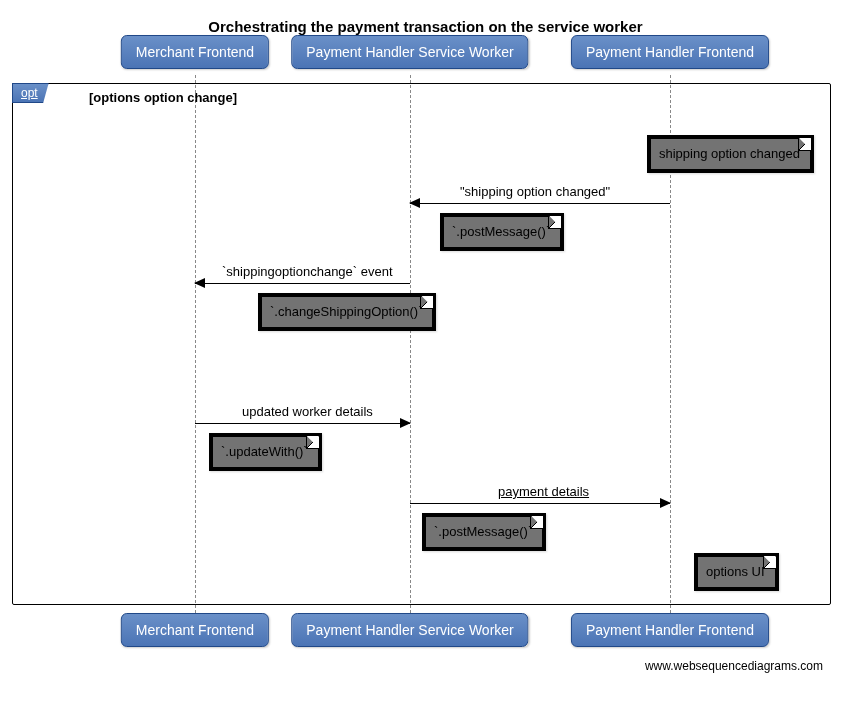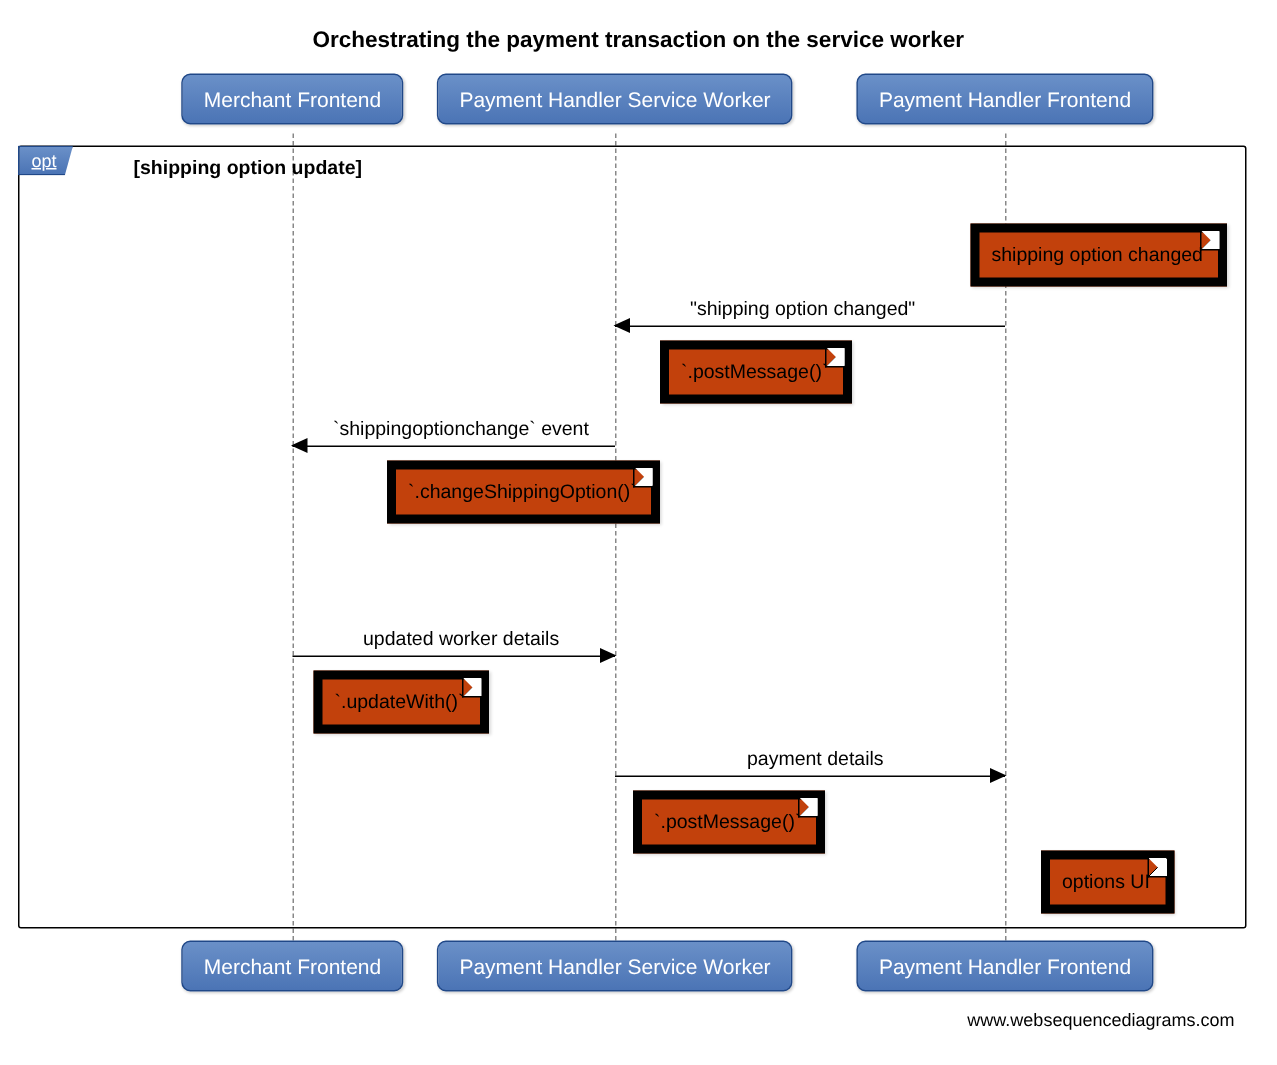--- a/index.html
+++ b/index.html
@@ -9,21 +9,21 @@
     font-family: Arial, Helvetica, sans-serif;
     font-size: 13px;
     color: #000;
     width: 851px;
     box-sizing: border-box;
   }
   .title {
     text-align: center;
     font-weight: bold;
     font-size: 15px;
-    padding: 8px 0 14px;
+    padding: 8px 0 0;
   }
   .participants {
     display: flex;
     position: relative;
     height: 40px;
   }
   .participant {
     position: absolute;
     transform: translateX(-50%);
     background: linear-gradient(#6a90c8, #4b74b5);
@@ -97,22 +97,22 @@
   }
   .msg-label {
     position: absolute;
     transform: translateY(-100%);
     padding-bottom: 2px;
     font-size: 13px;
     white-space: nowrap;
   }
   .note {
     position: absolute;
-    background: #c2410c;
-    border: 6px solid #000000;
+    background: #737373;
+    border: 4px solid #000000;
     padding: 6px 10px 6px 8px;
     font-size: 13px;
     line-height: 1.35;
     box-shadow: 1px 1px 2px rgba(0,0,0,.15);
   }
   .note::before {
     content: "";
     position: absolute;
     right: -1px; top: -1px;
     width: 12px; height: 12px;
@@ -145,21 +145,21 @@
   <div class="participant" style="left:660px">Payment Handler Frontend</div>
 </div>
 
 <div class="stage">
   <div class="lifeline" style="left:185px"></div>
   <div class="lifeline" style="left:400px"></div>
   <div class="lifeline" style="left:660px"></div>
 
   <div class="opt-frame">
     <div class="opt-tag">opt</div>
-    <div class="guard">[shipping option update]</div>
+    <div class="guard">[options option change]</div>
   </div>
 
   <div class="note" style="left:637px; top:60px;">shipping option changed</div>
 
   <div class="arrow left" style="left:400px; width:260px; top:128px;"></div>
   <div class="msg-label" style="left:450px; top:126px;">"shipping option changed"</div>
 
   <div class="note" style="left:430px; top:138px;">`.postMessage()`</div>
 
   <div class="arrow left" style="left:185px; width:215px; top:208px;"></div>
@@ -167,21 +167,21 @@
 
   <div class="note" style="left:226px; top:218px;margin-left:22px;">`.changeShippingOption()`</div>
 
 
   <div class="arrow right" style="left:185px; width:215px; top:348px;"></div>
   <div class="msg-label" style="left:232px; top:346px;">updated worker details</div>
 
   <div class="note" style="left:199px; top:358px;">`.updateWith()`</div>
 
   <div class="arrow right" style="left:400px; width:260px; top:428px;"></div>
-  <div class="msg-label" style="left:488px; top:426px;">payment details</div>
+  <div class="msg-label" style="left:488px; top:426px;text-decoration:underline;">payment details</div>
 
   <div class="note" style="left:412px; top:438px;">`.postMessage()`</div>
 
   <div class="note" style="left:684px; top:478px;">options UI</div>
 </div>
 
 <div class="participants">
   <div class="participant" style="left:185px">Merchant Frontend</div>
   <div class="participant" style="left:400px">Payment Handler Service Worker</div>
   <div class="participant" style="left:660px">Payment Handler Frontend</div>

